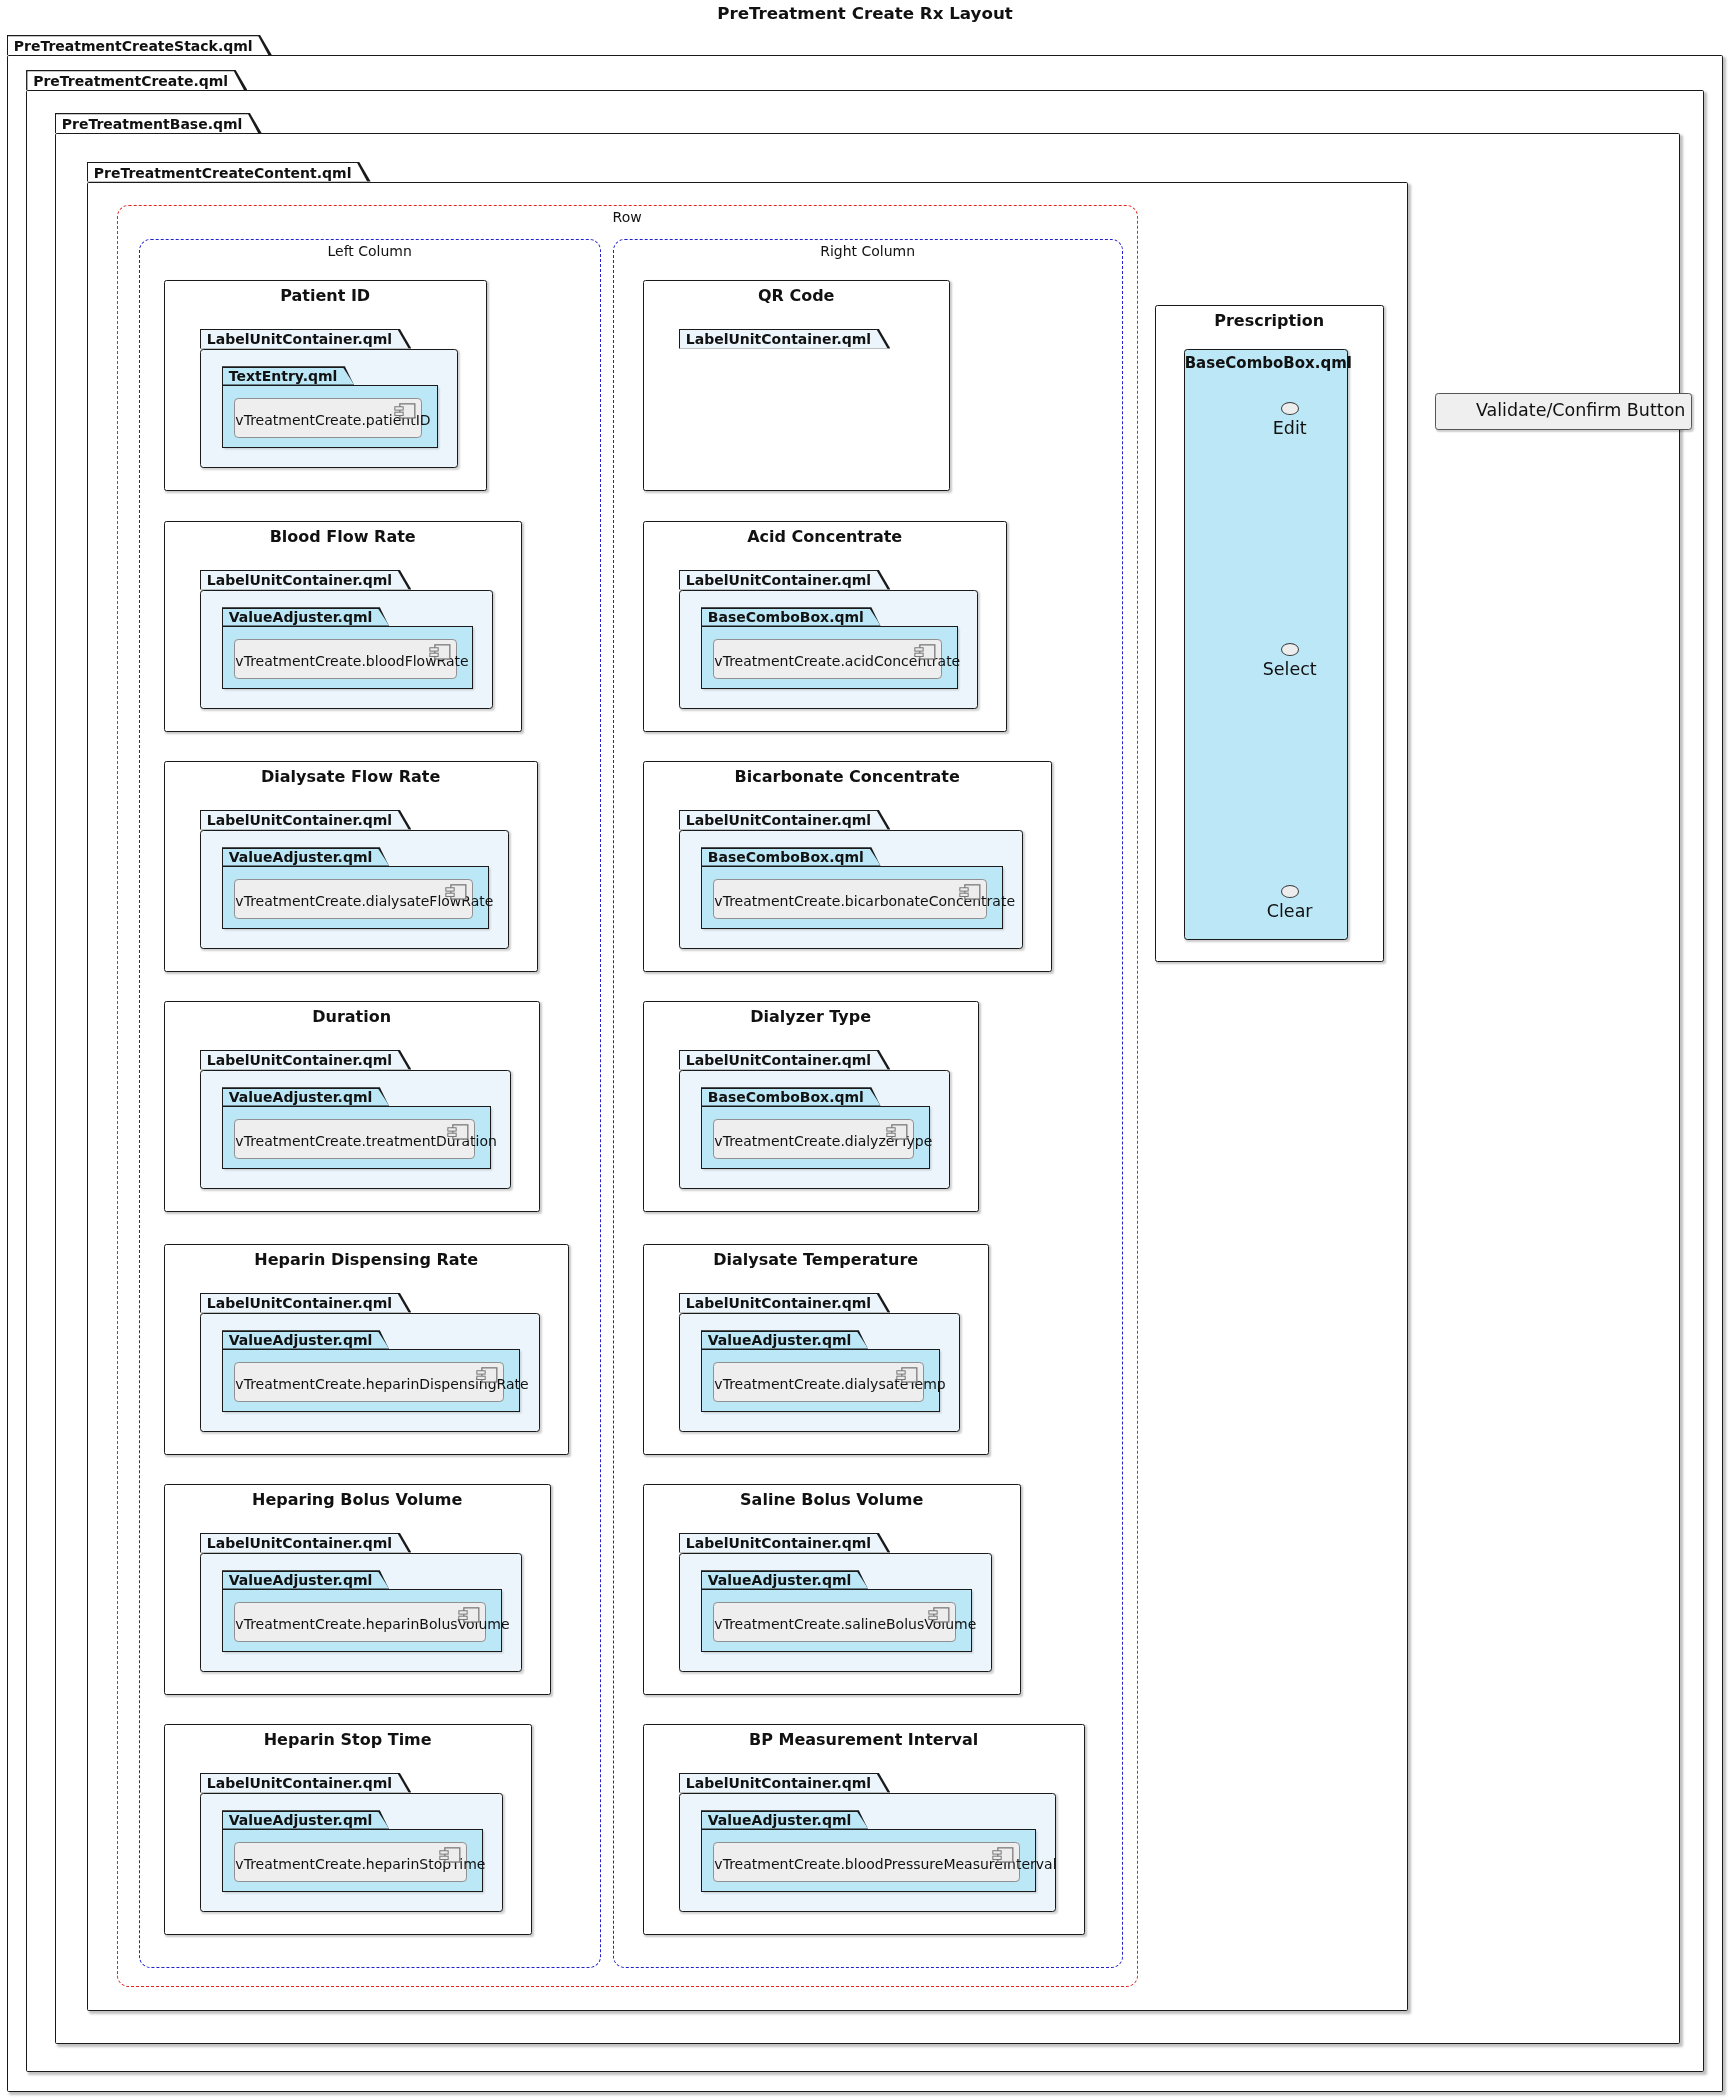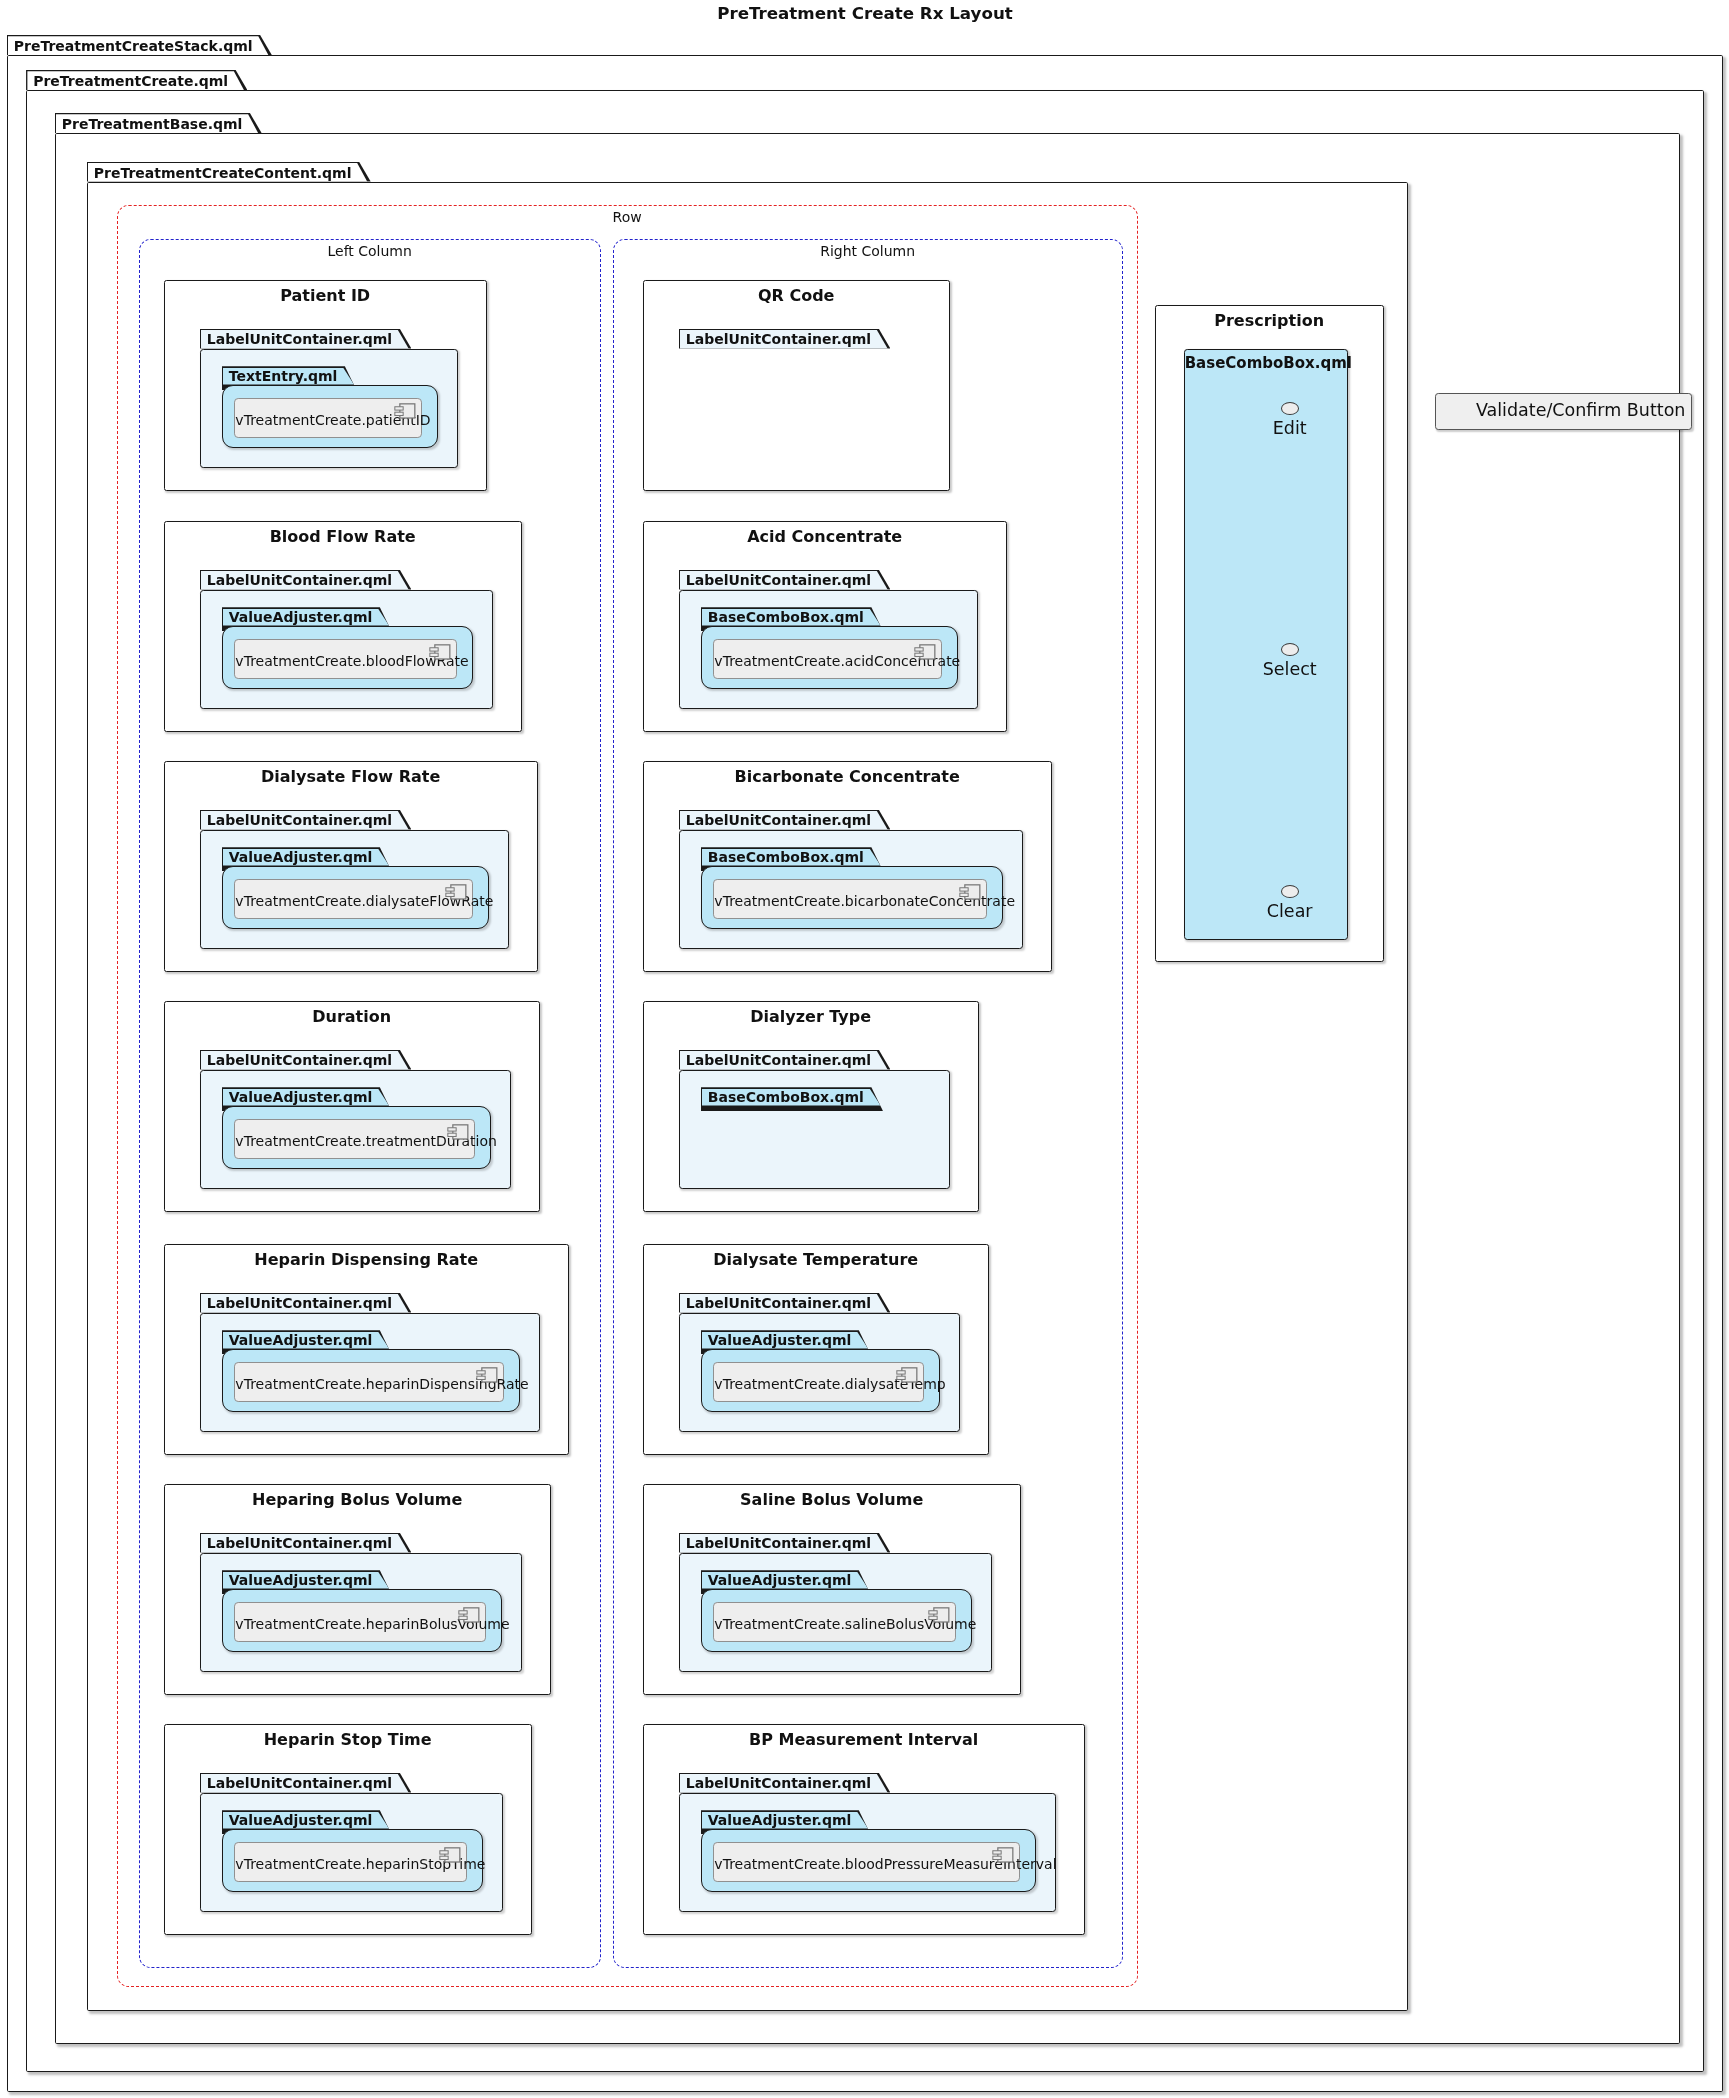--- a/index.html
+++ b/index.html
@@ -32,21 +32,21 @@
   .luc-frame{position:absolute;left:35px;right:28px;top:48px;height:139px;}
   .luc-tab .tab-inner{background:var(--container-fill,#EBF5FB);height:19px;line-height:18.4px;}
   .luc-tab{height:20px;}
   .luc-body{position:absolute;top:20px;left:0;right:0;bottom:0;
     background:var(--container-fill,#EBF5FB);border:1.3px solid #1a1a1a;border-radius:3.3px;
     box-shadow:1.7px 1.7px 2.1px rgba(0,0,0,0.18);}
   .widget-frame{position:absolute;left:21px;right:18.4px;top:16.7px;height:82px;}
   .widget-tab{height:24px;}
   .widget-tab .tab-inner{background:var(--widget-fill,#BCE7F7);height:17px;line-height:16.7px;}
   .widget-body{position:absolute;top:18.4px;left:0;right:0;bottom:0;
-    background:var(--widget-fill,#BCE7F7);border:1.3px solid #1a1a1a;border-radius:11px;
+    background:var(--widget-fill,#BCE7F7);border:1.3px solid #1a1a1a;border-radius:0;
     box-shadow:1.7px 1.7px 2.1px rgba(0,0,0,0.18);}
   .component-box{position:absolute;left:11.7px;right:15px;top:12.5px;height:38px;
     background:var(--component-fill,#EEEEEE);border:1.3px solid #909090;border-radius:4.2px;}
   .component-name{position:absolute;top:12.5px;left:0;width:100%;text-align:center;font-size:14px;}
   .component-icon{position:absolute;top:4.2px;right:5px;}
 
   
   .prescription-box{position:absolute;background:#fff;border:1.3px solid #1a1a1a;border-radius:2.5px;
     box-shadow:1.7px 1.7px 2.1px rgba(0,0,0,0.22);}
   .prescription-title{position:absolute;top:5px;left:0;width:100%;text-align:center;
@@ -305,20 +305,30 @@
     </div>
   </div>
 
   <div class="item-box" style="left: 29px; top: 761px; width: 334px;">
     <div class="item-title">Dialyzer Type</div>
     <div class="luc-frame">
       <div class="tab luc-tab"><span class="tab-inner bind-container">LabelUnitContainer.qml</span></div>
       <div class="luc-body">
         <div class="widget-frame">
           <div class="tab widget-tab"><span class="tab-inner bind-widget">BaseComboBox.qml</span></div>
+          <div class="widget-body">
+            <div class="component-box">
+              <span class="component-name">vTreatmentCreate.dialyzerType</span>
+              <svg class="component-icon" width="22.5" height="16.7" viewBox="0 0 27 20">
+                <rect x="7" y="1" width="18" height="17" fill="#EDEDED" stroke="#777" stroke-width="1.5"></rect>
+                <rect x="1" y="4.5" width="10" height="4" fill="#EDEDED" stroke="#777" stroke-width="1.2"></rect>
+                <rect x="1" y="11" width="10" height="4" fill="#EDEDED" stroke="#777" stroke-width="1.2"></rect>
+              </svg>
+            </div>
+          </div>
         </div>
       </div>
     </div>
   </div>
 
   <div class="item-box" style="left: 29px; top: 1004px; width: 344px;">
     <div class="item-title">Dialysate Temperature</div>
     <div class="luc-frame">
       <div class="tab luc-tab"><span class="tab-inner bind-container">LabelUnitContainer.qml</span></div>
       <div class="luc-body">

